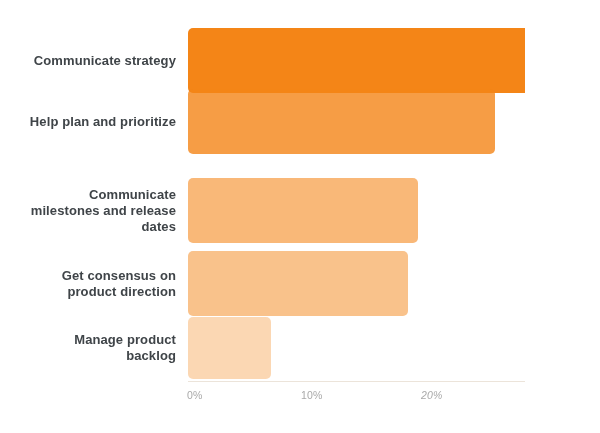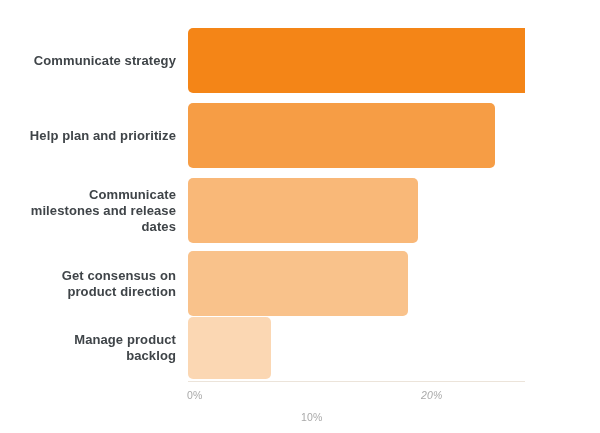--- a/index.html
+++ b/index.html
@@ -86,21 +86,21 @@
 
 <div id="chart-root">
 
   <div id="plot-area">
 
     <div class="bar-row" style="top:28px;">
       <div class="cat-label">Communicate strategy</div>
       <div class="bar" style="width:354px; background:rgba(244,133,23,1.00);"></div>
     </div>
 
-    <div class="bar-row" style="top:103px;">
+    <div class="bar-row" style="top:89px;">
       <div class="cat-label">Help plan and prioritize</div>
       <div class="bar" style="width:307px; background:rgba(244,133,23,0.80);"></div>
     </div>
 
     <div class="bar-row" style="top:178px;">
       <div class="cat-label">Communicate
 milestones and release
 dates</div>
       <div class="bar" style="width:230px; background:rgba(244,133,23,0.58);"></div>
     </div>
@@ -113,18 +113,18 @@
 
     <div class="bar-row" style="top:317px; height:62px;">
       <div class="cat-label" style="height:62px;">Manage product
 backlog</div>
       <div class="bar" style="width:83px; height:62px; background:rgba(244,133,23,0.33);"></div>
     </div>
 
     <div id="axis-line"></div>
 
     <div class="tick-label" style="left:187px;">0%</div>
-    <div class="tick-label" style="left:301px;margin-top:22px;">10%</div>
+    <div class="tick-label" style="left:301px;">10%</div>
     <div class="tick-label" style="left:421px;font-style:italic;">20%</div>
     <div class="tick-label" style="left:541px;margin-left:8px;">30%</div>
 
   </div>
 </div>
 
 </body></html>

